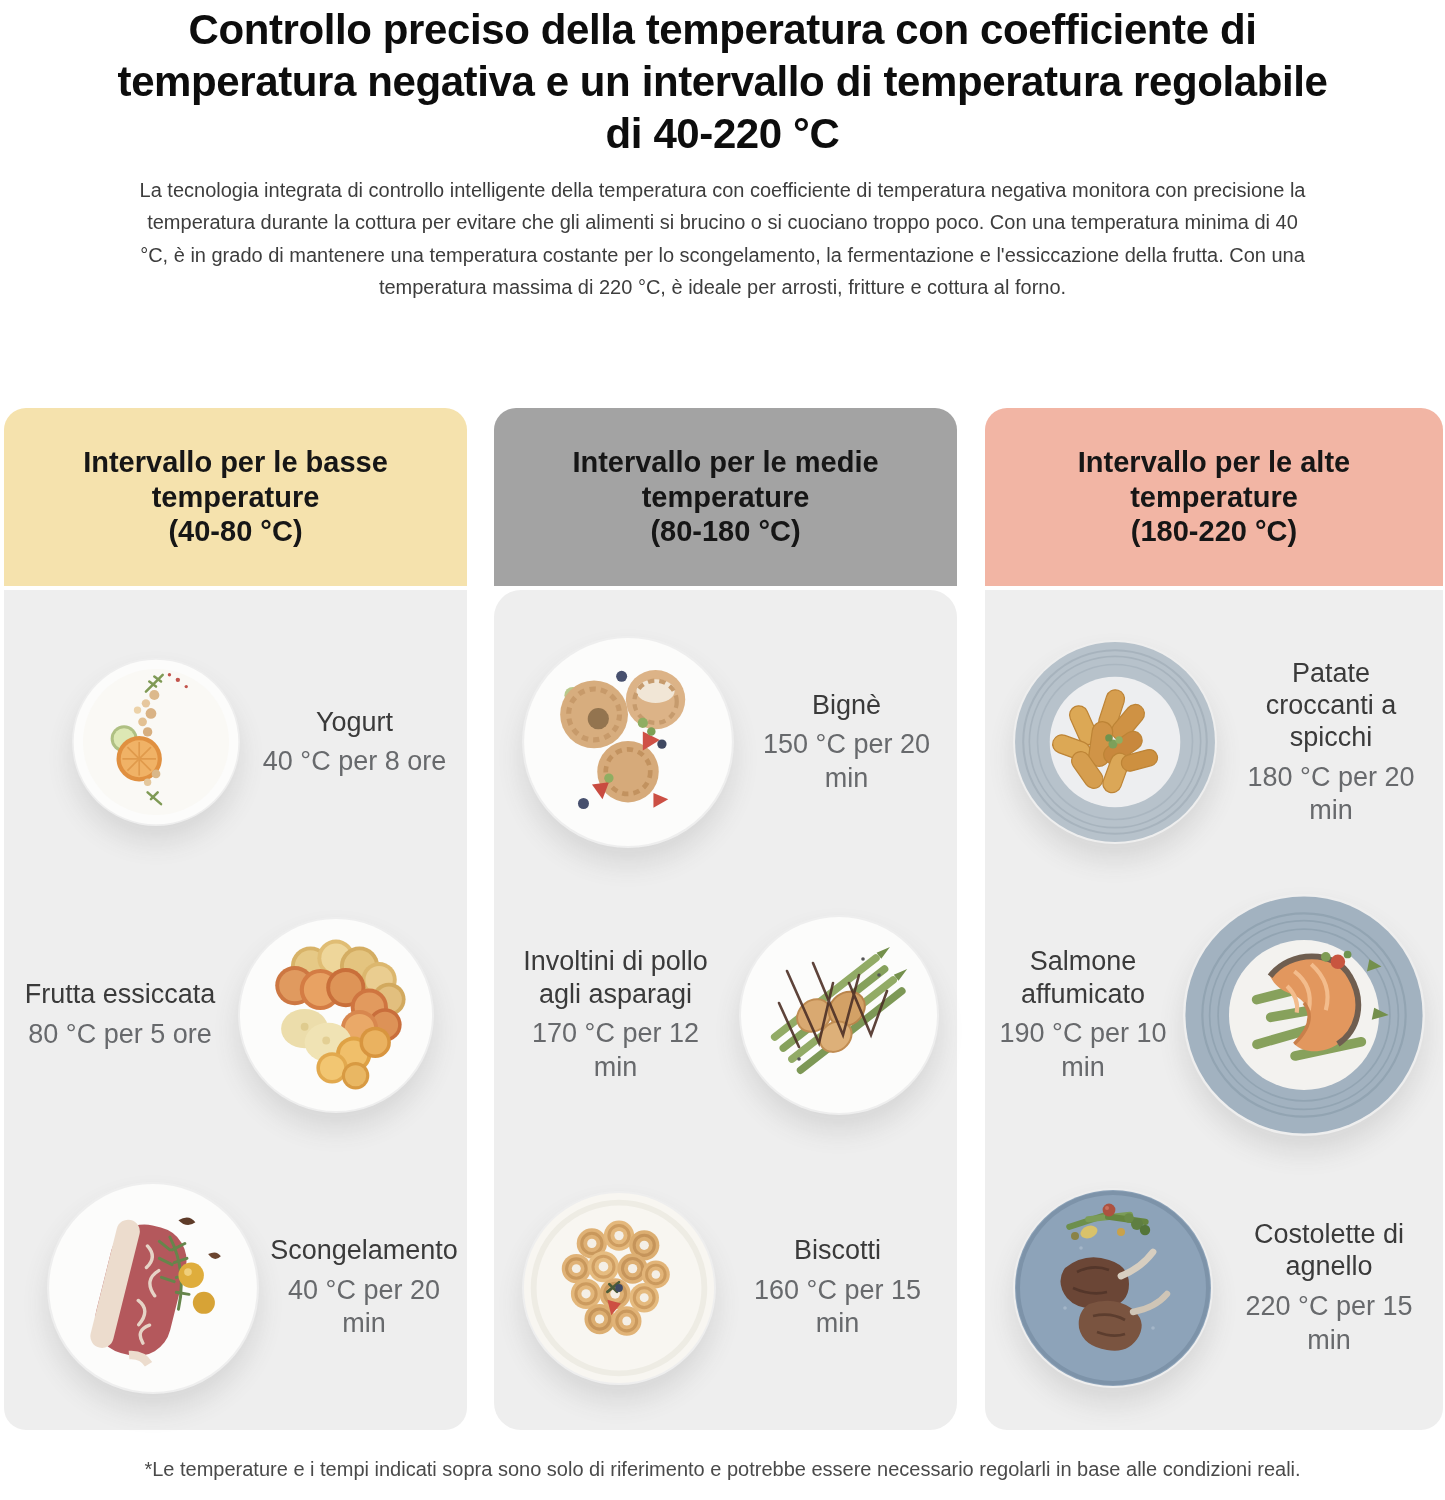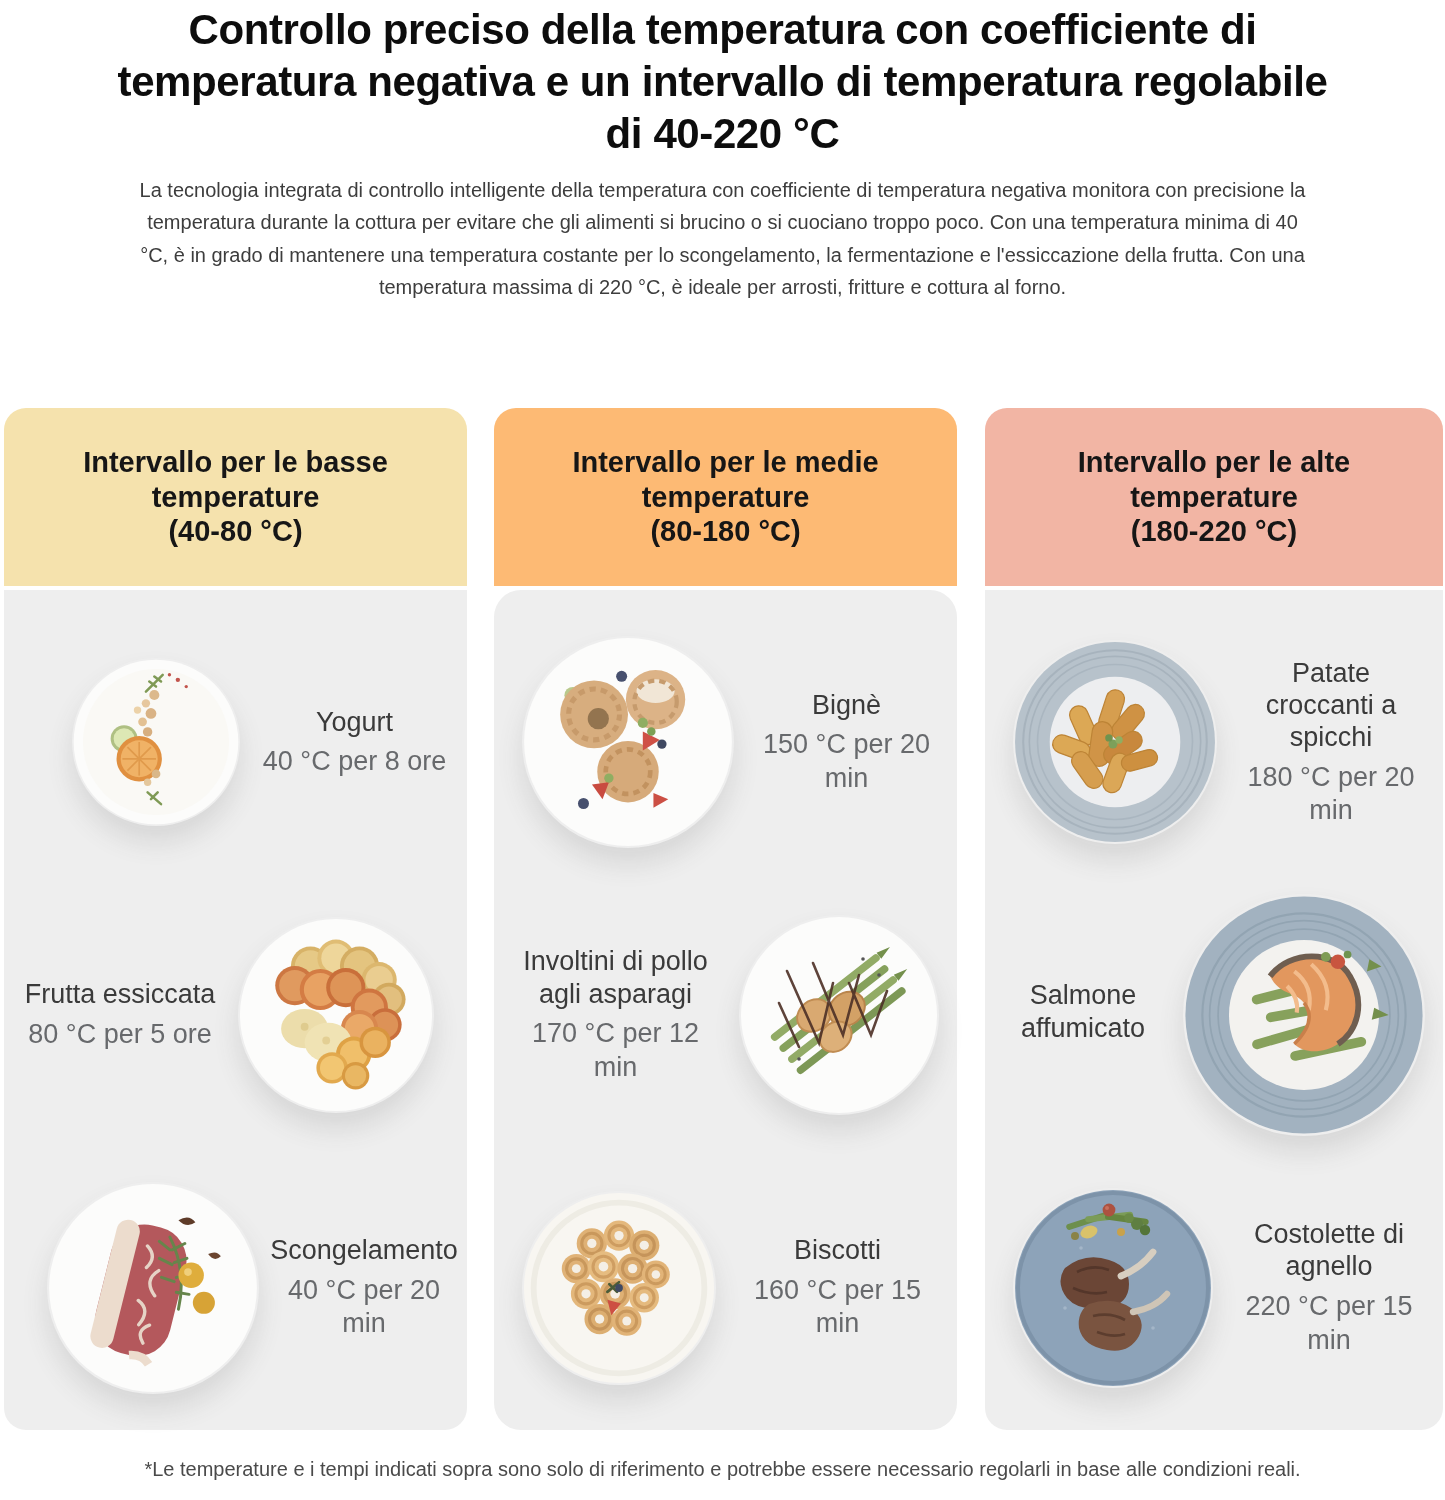--- a/index.html
+++ b/index.html
@@ -167,21 +167,21 @@
         <div class="food-text">
           <div class="food-name">Scongelamento</div>
           <div class="food-temp">40 °C per 20 min</div>
         </div>
       </div>
 
     </div>
   </section>
 
   <section class="card card2">
-    <header class="card-header" style="background: #fdba74;">
+    <header class="card-header" style="background: #a3a3a3;">
       <div class="card-header-text">
         <span>Intervallo per le medie temperature</span>
         <div>(80-180 °C)</div>
       </div>
     </header>
     <div class="card-body" style="background: rgb(238, 238, 238); border-radius: 27px;">
 
       <div class="food-row">
         <div class="plate p212 ml20">
           <svg viewBox="0 0 100 100">
@@ -385,20 +385,21 @@
             <path d="M36,34 C44,23 63,23 69,34 C75,44 73,56 64,62" fill="none" stroke="#6f5e50" stroke-width="2.4"></path>
             <path d="M46,32 q8,6 6,16 M53,29 q9,8 6,19 M43,38 q5,5 4,11" stroke="#f3bc8c" stroke-width="1.7" fill="none"></path>
             <path d="M46,62 C52,56 54,50 50,45" fill="none" stroke="#c97f4a" stroke-width="1.4"></path>
             <circle cx="64" cy="28" r="3" fill="#c8553f"></circle>
               <circle cx="59" cy="26" r="2" fill="#7f9c55"></circle>
             <circle cx="68" cy="25" r="1.6" fill="#6f934f"></circle>
           </svg>
         </div>
         <div class="food-text">
           <div class="food-name">Salmone affumicato</div>
+          <div class="food-temp">190 °C per 10 min</div>
         </div>
       </div>
 
       <div class="food-row">
         <div class="plate p200 ml20">
           <svg viewBox="0 0 100 100">
             <circle cx="50" cy="50" r="49" fill="#8da3b9"></circle>
             <circle cx="50" cy="50" r="47.5" fill="none" stroke="#7d93a9" stroke-width="2"></circle>
             <circle cx="26" cy="60" r="0.9" fill="#a4b6c8"></circle>
               <circle cx="70" cy="70" r="0.9" fill="#a4b6c8"></circle>

